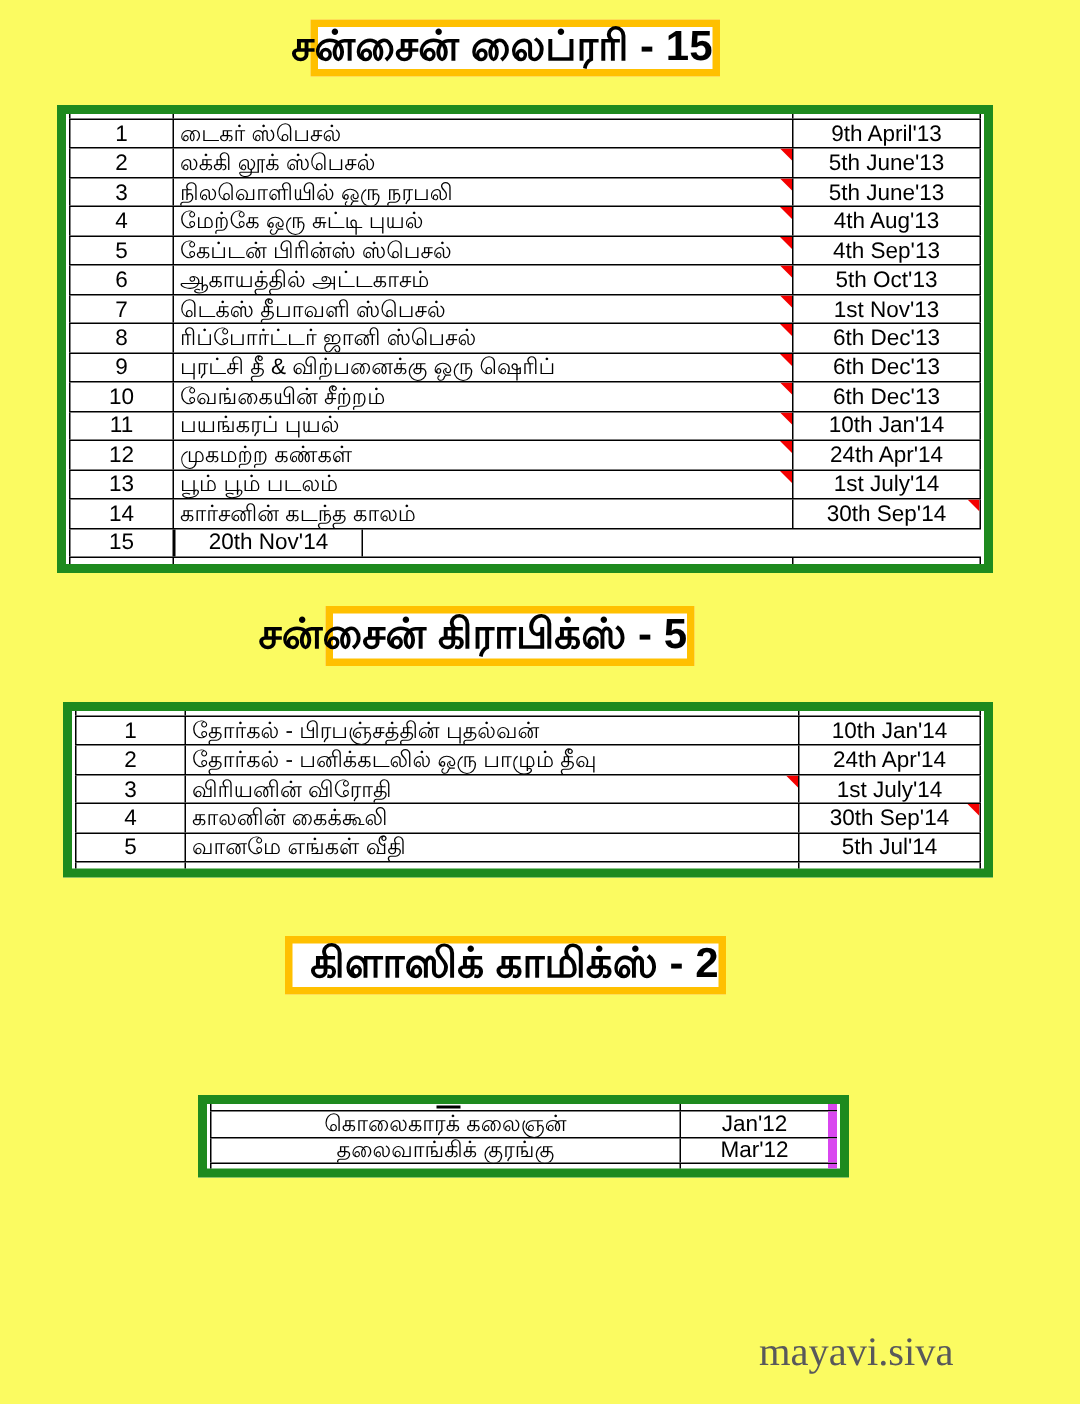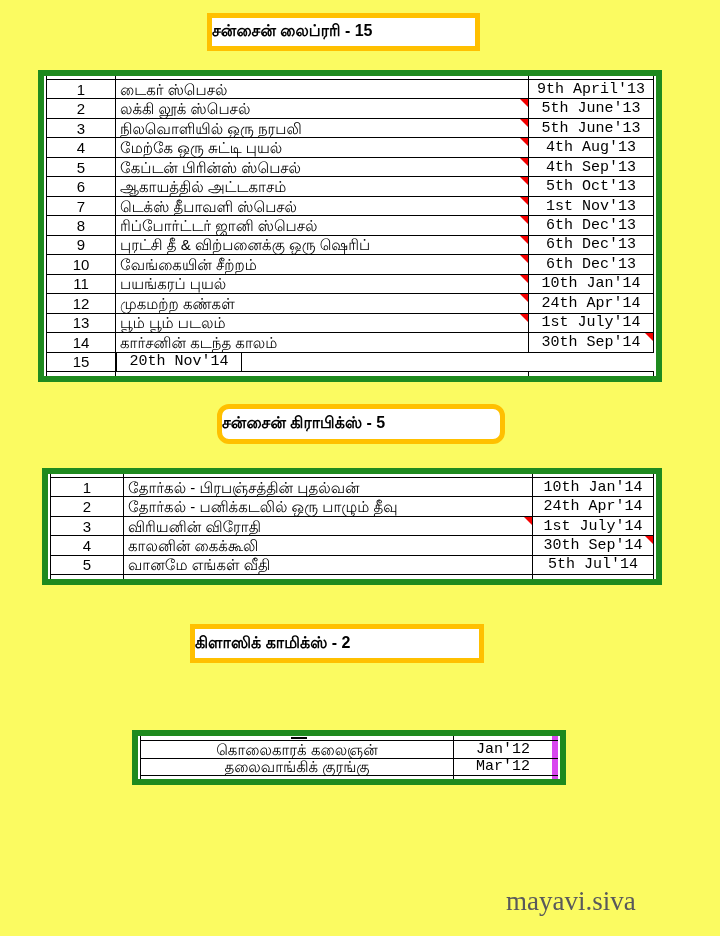--- a/index.html
+++ b/index.html
@@ -4,25 +4,25 @@
 <style>
   * { margin:0; padding:0; box-sizing:border-box; }
   html,body { background:#d8d8d8; }
   .page {
     position:relative; width:720px; height:936px;
     background:#FBFB61; overflow:hidden;
     font-family:"Liberation Sans", sans-serif; color:#000;
   }
   .heading-box {
     position:absolute; background:#FFFFFF; border:5px solid #FFC000;
-    display:flex; align-items:center; justify-content:flex-start;
-    font-weight:bold; font-size:16px; white-space:nowrap;
+    display:flex; align-items:center; justify-content:flex-end;
+    font-weight:bold; font-size:28px; white-space:nowrap;
   }
   #h1 { left:207px; top:13px;  width:273px; height:38px; }
-  #h2 { left:217px; top:404px; width:288px; height:40px;border-radius:12px; }
+  #h2 { left:217px; top:404px; width:246px; height:40px; }
   #h3 { left:190px; top:624px; width:294px; height:39px; }
 
   .green-frame {
     position:absolute; background:#FFFFFF; border:6px solid #1E8A1E;
   }
   #t1 { left:38px;  top:70px;  width:624px; height:312px; }
   #t2 { left:42px;  top:468px; width:620px; height:117px; }
   #t3 { left:132px; top:686px; width:434px; height:55px;margin-top:44px; }
 
   .tbl {
@@ -35,21 +35,21 @@
     font-size:15px; line-height:1;
   }
   .trow.top-spacer    { flex:0 0 4px; }
   .trow.bottom-spacer { flex:0 0 4px; border-bottom:none; }
   #t3 .trow.top-spacer { flex:0 0 5px; }
   #t3 .trow.bottom-spacer { flex:0 0 3px; }
 
   .cell { height:100%; display:flex; align-items:center; position:relative; overflow:hidden; }
   .c-num  { justify-content:center; border-left:1px solid #000; border-right:1px solid #000; }
   .c-title{ flex:1 1 auto; padding-left:4px; white-space:nowrap; }
-  .c-date { justify-content:center; border-left:1px solid #000; border-right:1px solid #000; white-space:nowrap;font-family:Liberation Mono, monospace; }
+  .c-date { justify-content:center; border-left:1px solid #000; border-right:1px solid #000; white-space:nowrap; }
 
   #t1 .c-num  { flex:0 0 70px; }
   #t1 .c-date { flex:0 0 126px; }
   #t2 .c-num  { flex:0 0 74px; }
   #t2 .c-date { flex:0 0 122px; }
   
   #t3 .c-title { justify-content:center; padding-left:0;
                  border-left:1px solid #000; }
   #t3 .c-date  { flex:0 0 105px; border-left:1px solid #000; border-right:6px solid #d946ef; }
 

